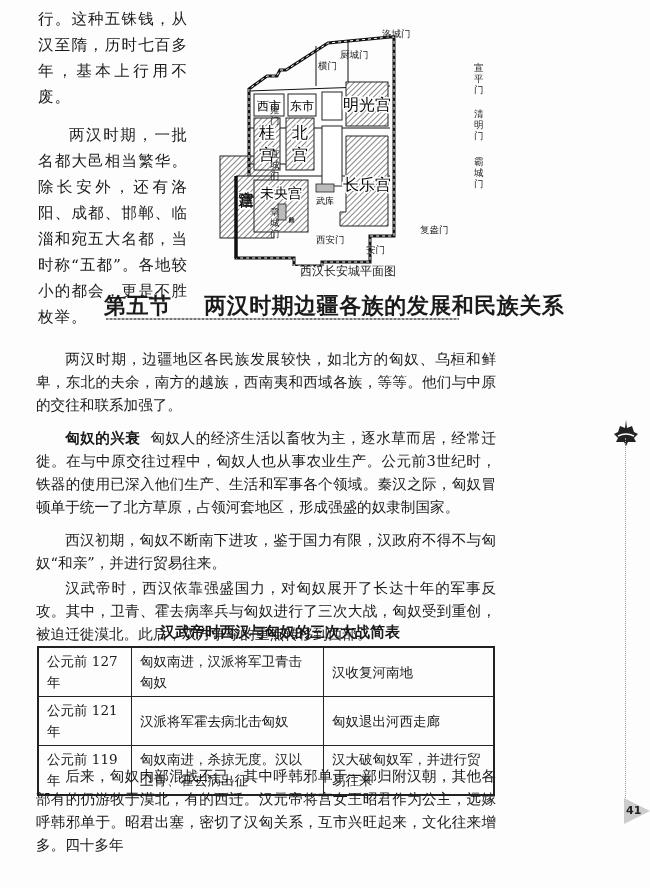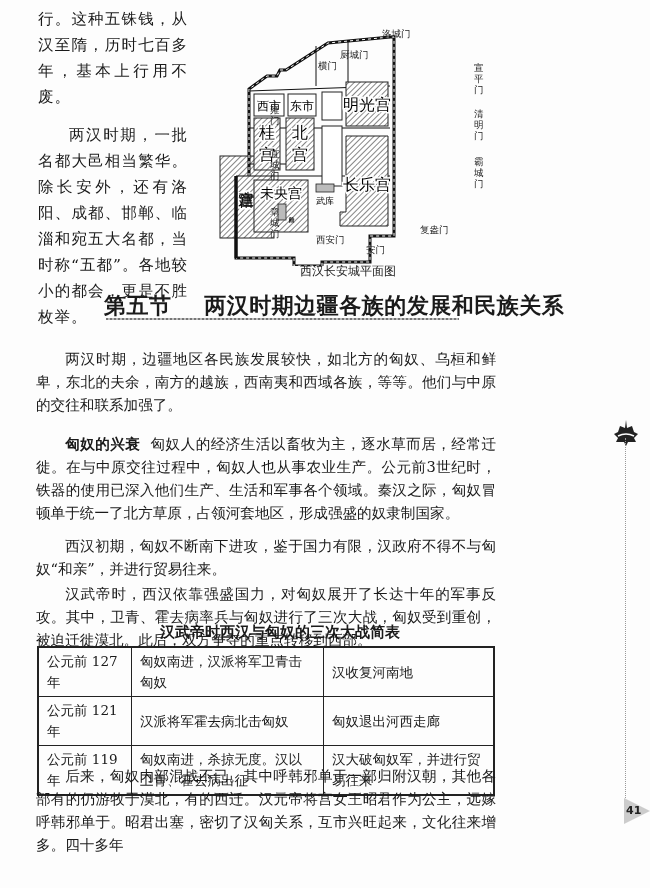--- a/index.html
+++ b/index.html
@@ -134,21 +134,21 @@
   </svg>
 </div>
 
 <div class="map-caption">西汉长安城平面图</div>
 
 <div class="section-title"><span>第五节</span>    <span>两汉时期边疆各族的发展和民族关系</span></div>
 <div class="section-rule"></div>
 
 <div class="body" style="top:347px;">
   <p>两汉时期，边疆地区各民族发展较快，如北方的匈奴、乌桓和鲜卑，东北的夫余，南方的越族，西南夷和西域各族，等等。他们与中原的交往和联系加强了。</p>
-  <p style="margin-top:16px;"><b>匈奴的兴衰</b>&nbsp;&nbsp;<span>匈奴人的经济生活以畜牧为主，逐水草而居，经常迁徙。在与中原交往过程中，匈奴人也从事农业生产。公元前3世纪时，铁器的使用已深入他们生产、生活和军事各个领域。秦汉之际，匈奴冒顿单于统一了北方草原，占领河套地区，形成强盛的奴隶制国家。</span></p>
+  <p style="margin-top:10px;"><b>匈奴的兴衰</b>&nbsp;&nbsp;<span>匈奴人的经济生活以畜牧为主，逐水草而居，经常迁徙。在与中原交往过程中，匈奴人也从事农业生产。公元前3世纪时，铁器的使用已深入他们生产、生活和军事各个领域。秦汉之际，匈奴冒顿单于统一了北方草原，占领河套地区，形成强盛的奴隶制国家。</span></p>
   <p style="margin-top:10px;">西汉初期，匈奴不断南下进攻，鉴于国力有限，汉政府不得不与匈奴“和亲”，并进行贸易往来。</p>
   <p style="margin-top:2px;">汉武帝时，西汉依靠强盛国力，对匈奴展开了长达十年的军事反攻。其中，卫青、霍去病率兵与匈奴进行了三次大战，匈奴受到重创，被迫迁徙漠北。此后，双方争夺的重点转移到西部。</p>
 </div>
 
 <div class="table-title">汉武帝时西汉与匈奴的三次大战简表</div>
 <table class="battles">
   <tbody>
       <tr>
     <td style="width:76px;">公元前 127 年</td>
     <td style="width:175px;">匈奴南进，汉派将军卫青击匈奴</td>

